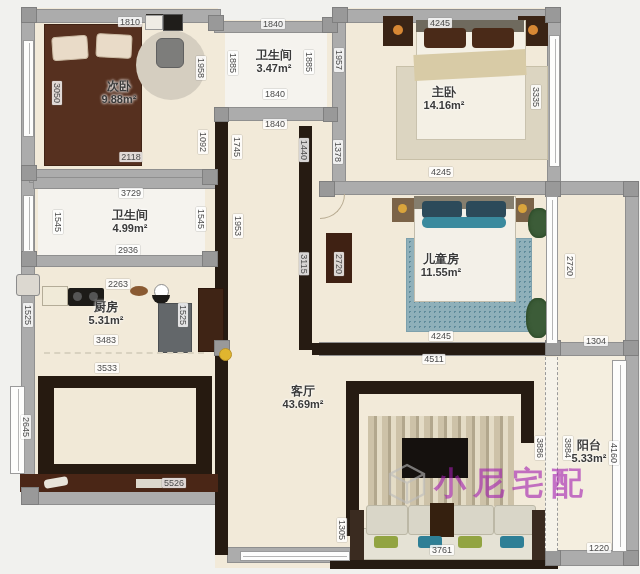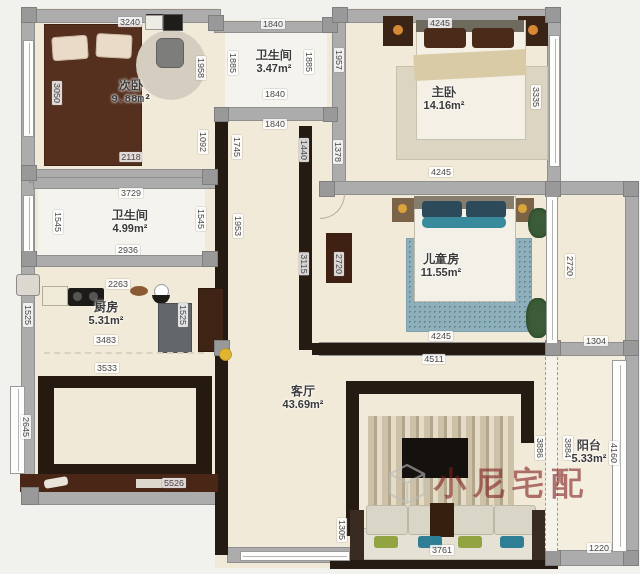--- a/index.html
+++ b/index.html
@@ -24,21 +24,21 @@
   .dim{position:absolute;transform:translate(-50%,-50%);font-size:9px;line-height:10px;color:#4c4c4c;
        background:rgba(255,255,255,.82);padding:0 2px;border-radius:1px;white-space:nowrap;z-index:50;
        box-shadow:0 0 0 0.5px rgba(120,120,120,.35);}
   .dim.v{transform:translate(-50%,-50%) rotate(90deg);}
   .room{position:absolute;transform:translate(-50%,-50%);text-align:center;color:#3a3a3a;z-index:52;
         text-shadow:0 0 3px #fff,0 0 3px #fff;white-space:nowrap;}
   .room .rn{font-size:12px;font-weight:bold;display:block;line-height:13px;}
   .room .ra{font-size:11px;font-weight:bold;display:block;line-height:13px;}
   #watermark{position:absolute;left:388px;top:462px;display:flex;align-items:center;gap:8px;z-index:40;
              opacity:.6;}
-  #watermark .wm-text{font-size:32px;font-weight:bold;color:#7f1d1d;letter-spacing:7px;font-family:Liberation Serif, serif;}
+  #watermark .wm-text{font-size:32px;font-weight:bold;color:#a21caf;letter-spacing:7px;font-family:Liberation Serif, serif;}
   .speckle{background-color:#8fb0ba;background-image:radial-gradient(#5f8b9b 1px,transparent 1px);
            background-size:5px 5px;}
   .curtain{background:repeating-linear-gradient(90deg,#cdc2a8 0 6px,#b2a78d 6px 9px,#e4dcc6 9px 14px);}
   .dashdoor{background:#f6f3ea;border-left:1px dashed #9a9a9a;border-right:1px dashed #9a9a9a;z-index:8;}
   .lamp{border-radius:50%;background:#d78834;}
   .plant{background:#3c5c38;border-radius:45%;box-shadow:inset 0 0 4px #24401f;}
 </style>
 </head>
 <body>
 
@@ -185,21 +185,21 @@
     <svg width="38" height="42" viewBox="0 0 38 42">
       <g fill="none" stroke="#bcbcbc" stroke-width="2.4">
         <path d="M19 2 L36 11 L36 31 L19 40 L2 31 L2 11 Z"></path>
         <path d="M2 11 L19 20 L36 11 M19 20 L19 40"></path>
       </g>
     </svg>
     <span class="wm-text">小尼宅配</span>
   </div>
 
   <div id="dims-layer">
-      <span class="dim" style="left: 130px; top: 22px;">3240</span>
+      <span class="dim" style="left: 130px; top: 22px;">1810</span>
       <span class="dim" style="left: 273px; top: 24px;">1840</span>
       <span class="dim" style="left: 440px; top: 23px;">4245</span>
       <span class="dim" style="left: 275px; top: 94px;">1840</span>
       <span class="dim" style="left: 275px; top: 124px;">1840</span>
       <span class="dim" style="left: 131px; top: 157px;">2118</span>
       <span class="dim" style="left: 131px; top: 193px;">3729</span>
       <span class="dim" style="left: 128px; top: 250px;">2936</span>
       <span class="dim" style="left: 118px; top: 284px;">2263</span>
       <span class="dim" style="left: 106px; top: 340px;">3483</span>
       <span class="dim" style="left: 107px; top: 368px;">3533</span>
@@ -228,21 +228,21 @@
       <span class="dim v" style="left: 536px; top: 97px;">3335</span>
       <span class="dim v" style="left: 339px; top: 264px;">2720</span>
       <span class="dim v" style="left: 570px; top: 266px;">2720</span>
       <span class="dim v" style="left: 26px; top: 427px;">2645</span>
       <span class="dim v" style="left: 540px; top: 448px;">3886</span>
       <span class="dim v" style="left: 568px; top: 448px;">3884</span>
       <span class="dim v" style="left: 614px; top: 453px;">4160</span>
       <span class="dim v" style="left: 342px; top: 530px;">1305</span>
     </div>
   <div id="rooms-layer">
-      <div class="room" style="left: 131px; top: 93px; font-family: Liberation Mono, monospace;">
+      <div class="room" style="left: 119px; top: 93px;">
         <span class="rn">次卧</span>
         <span class="ra">9.88m²</span>
       </div>
       <div class="room" style="left: 274px; top: 62px;">
         <span class="rn">卫生间</span>
         <span class="ra">3.47m²</span>
       </div>
       <div class="room" style="left: 444px; top: 99px;">
         <span class="rn">主卧</span>
         <span class="ra">14.16m²</span>

